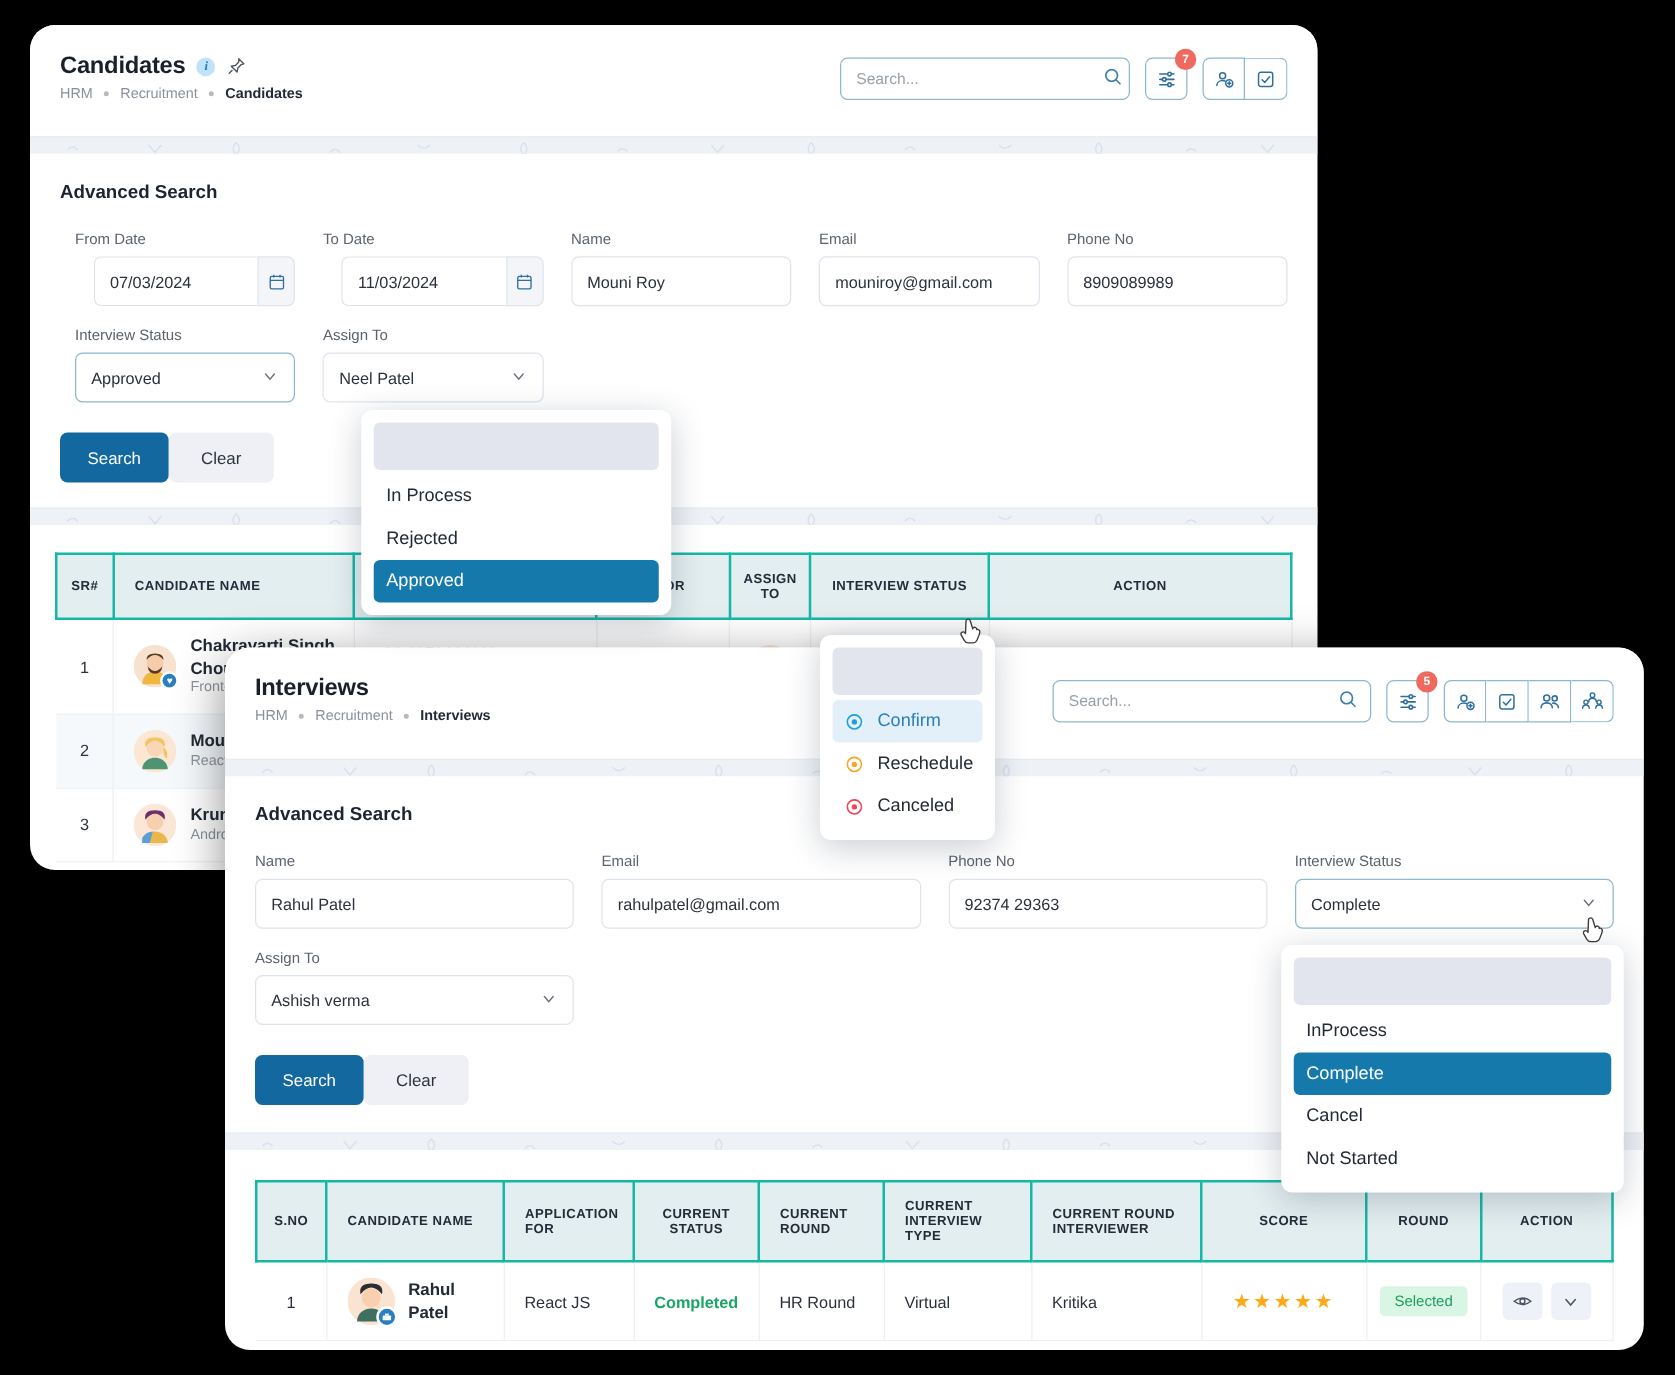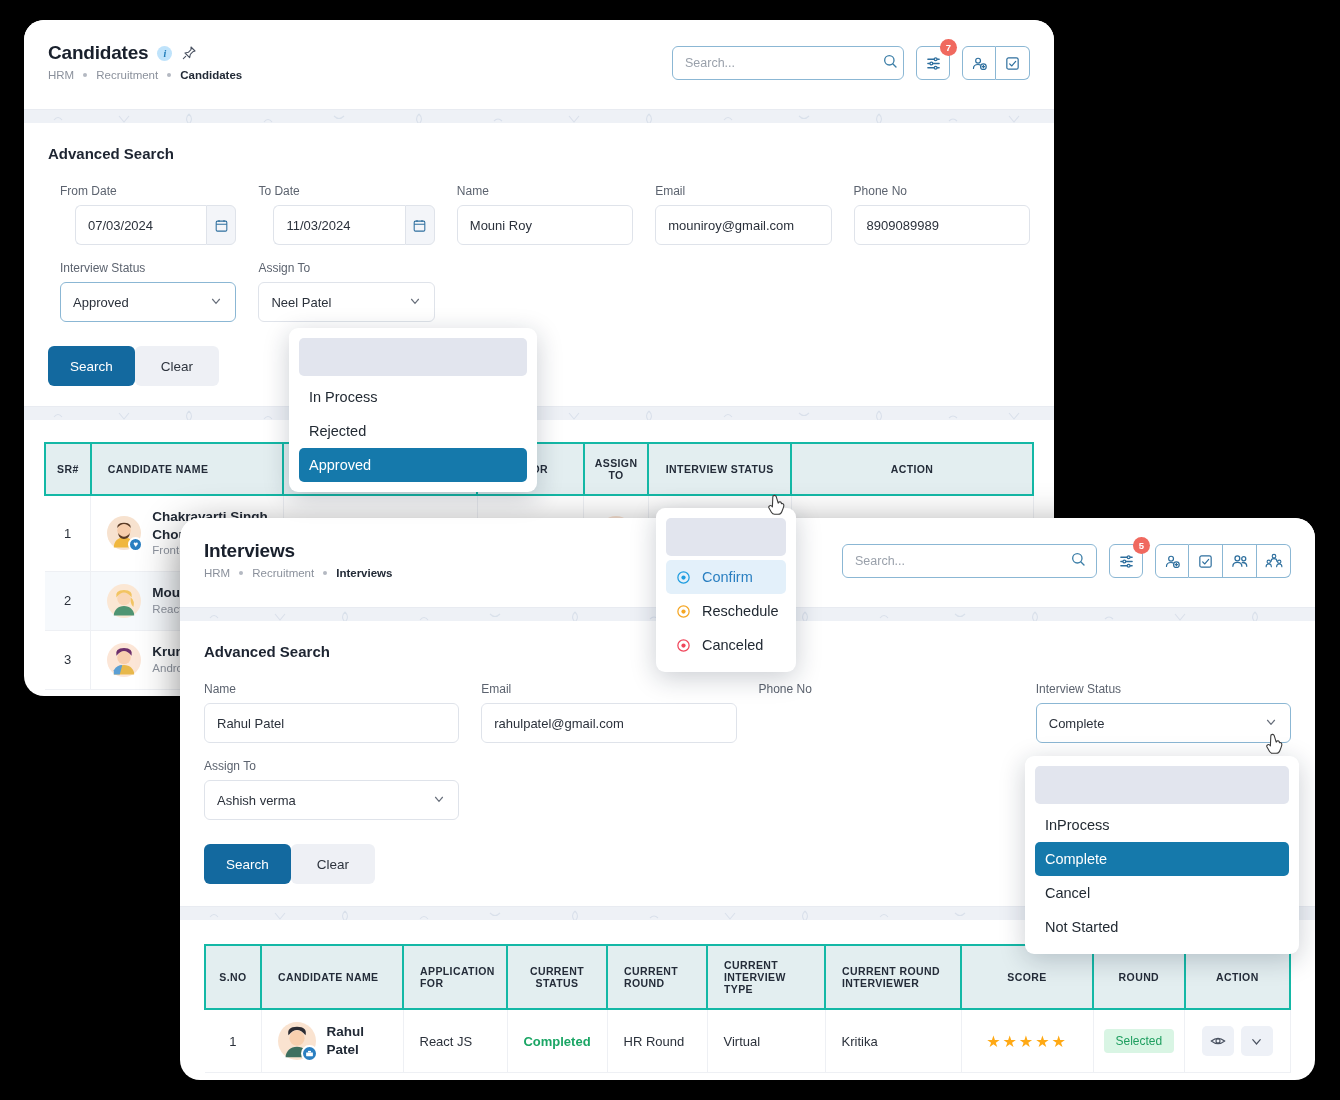--- a/index.html
+++ b/index.html
@@ -636,20 +636,21 @@
       <div>
         <label class="field-label">Name</label>
         <input class="text-input" value="Rahul Patel" style="">
       </div>
       <div>
         <label class="field-label">Email</label>
         <input class="text-input" value="rahulpatel@gmail.com" style="">
       </div>
       <div>
         <label class="field-label">Phone No</label>
+        <input class="text-input" value="92374 29363" style="">
       </div>
       <div>
         <label class="field-label">Interview Status</label>
         <div class="select-box focused">
           <span>Complete</span>
           <span class="chev">
             <svg width="14" height="14" viewBox="0 0 24 24" fill="none" stroke="currentColor" stroke-width="2" stroke-linecap="round">
                 <polyline points="6,9 12,16 18,9"></polyline>
               </svg>
           </span>

